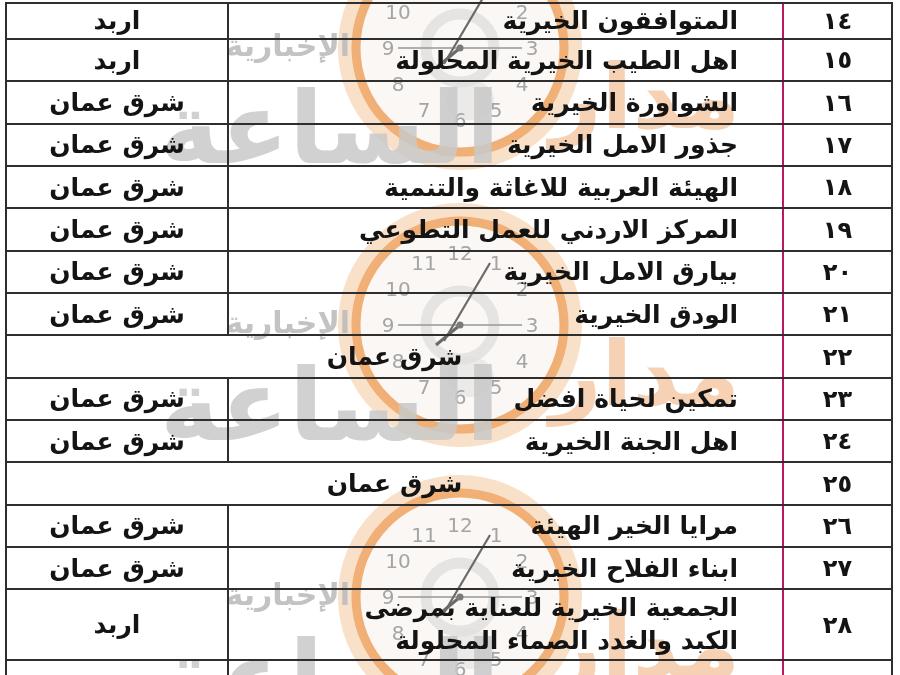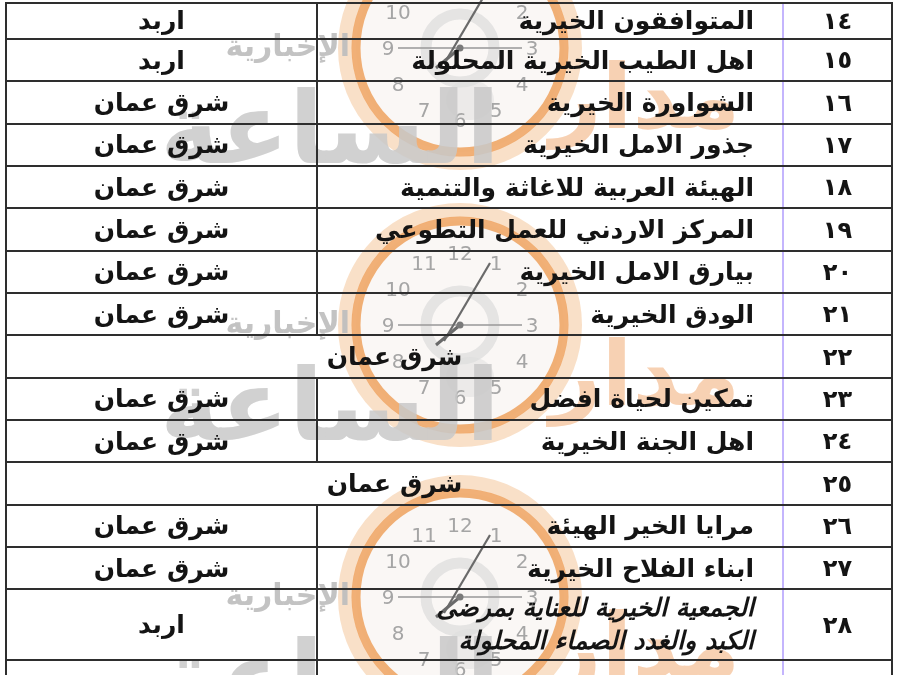--- a/index.html
+++ b/index.html
@@ -33,31 +33,31 @@
   .row.first{height:36px;}
   .row.tall{height:71px;}
   .row.empty{height:16px;border-bottom:none;}
   .cell{
     display:flex;align-items:center;justify-content:center;
     box-sizing:border-box;
     font-weight:700;font-size:25px;line-height:1.25;
     white-space:pre-line;
   }
   .cell.num{
-    width:109px;border-left:2px solid #c4b5fd;
+    width:109px;border-left:2px solid #be185d;
     font-size:24px;
   }
   .cell.name{
-    width:466px;border-left:2px solid #2e2e2e;
+    width:555px;border-left:2px solid #2e2e2e;
     justify-content:flex-start;
-    padding-right:28px;padding-left:6px;
+    padding-right:44px;padding-left:6px;
     text-align:right;
   }
   .cell.location{flex:1;}
-  .row.tall .cell.name{font-size:25px;line-height:1.3;font-style:italic;}
+  .row.tall .cell.name{font-size:25px;line-height:1.3;}
 </style>
 </head>
 <body>
 
 <div class="stage">
 
   <svg class="watermark" viewBox="0 0 900 675" xmlns="http://www.w3.org/2000/svg">
     <defs>
       <g id="wm">
 

